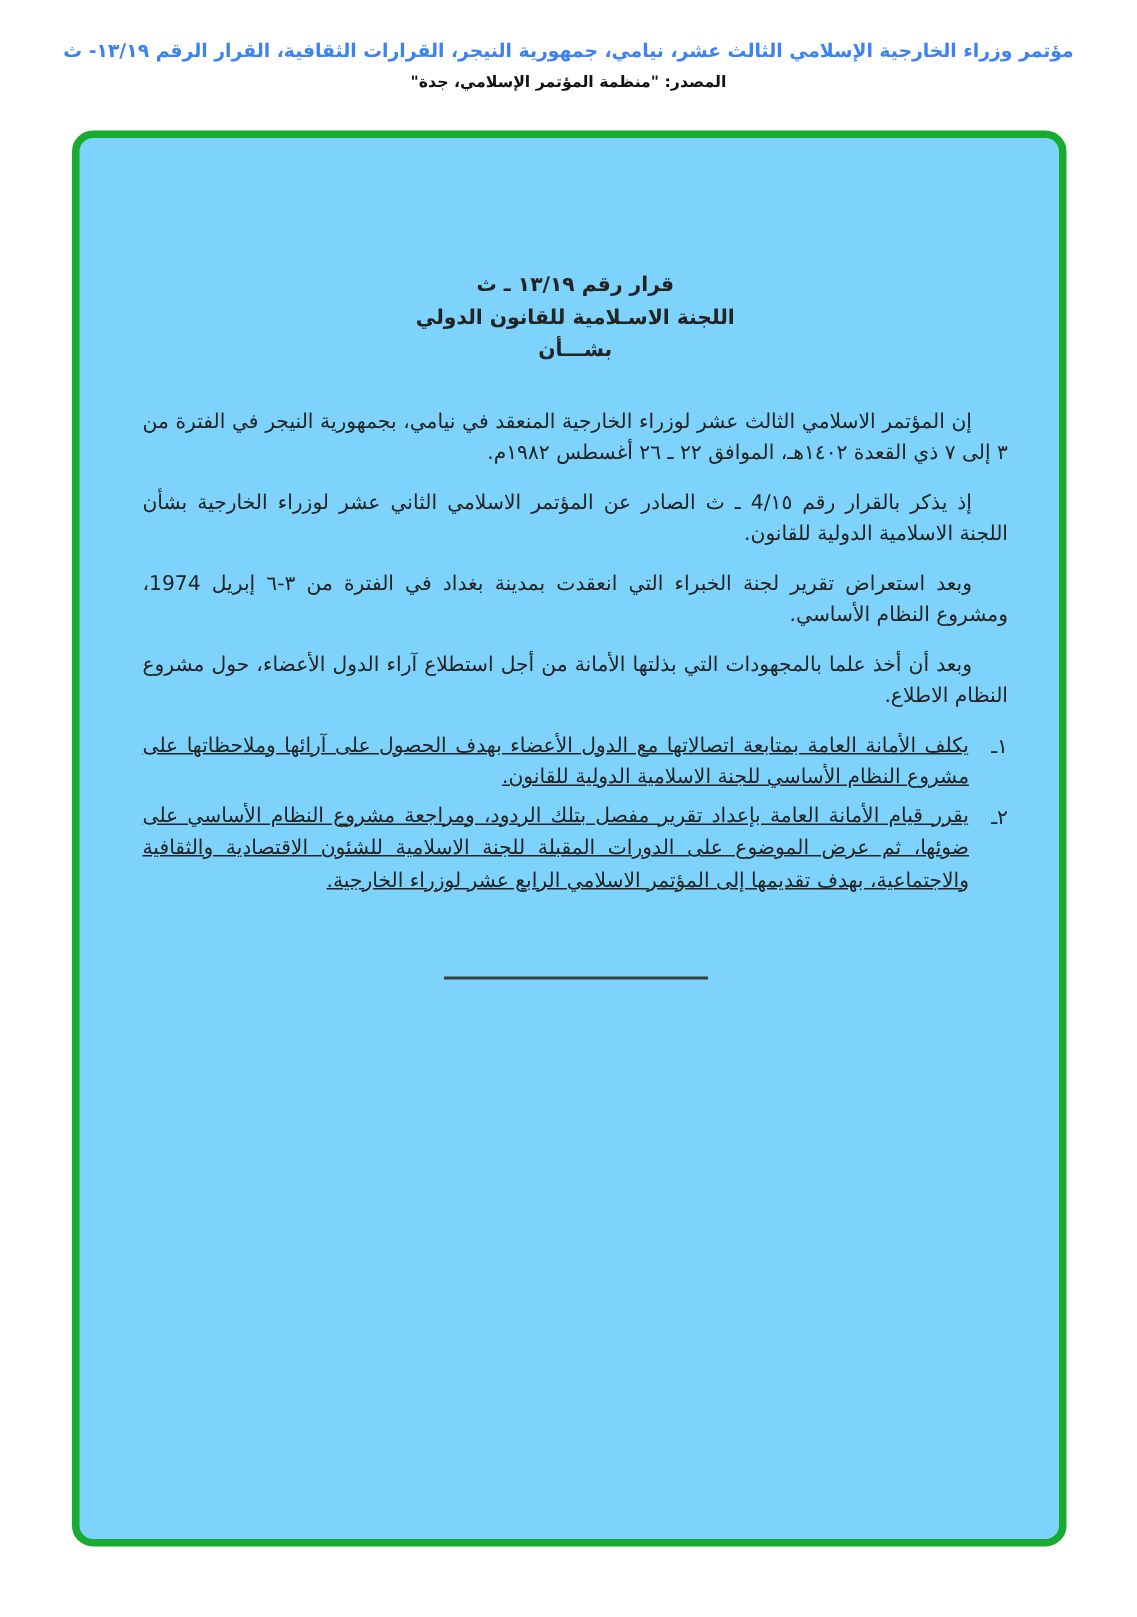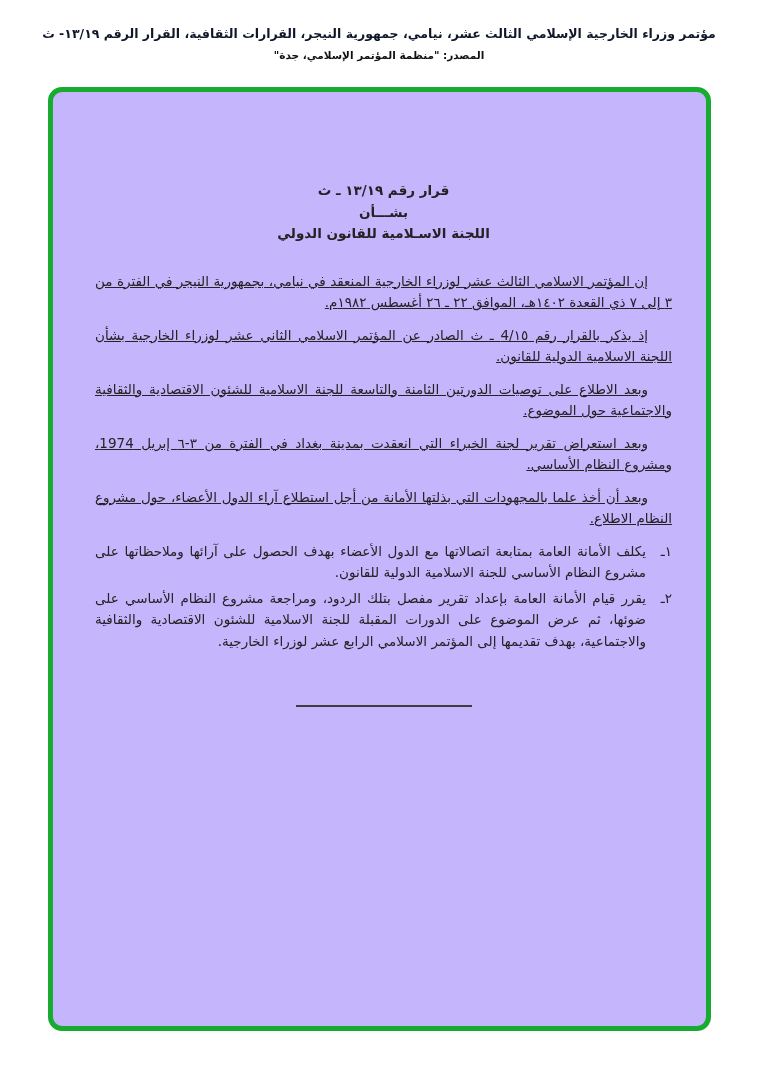--- a/index.html
+++ b/index.html
@@ -18,38 +18,38 @@
     top: 26px;
     left: 0;
     width: 100%;
     text-align: center;
     direction: rtl;
     font-weight: bold;
   }
   .hdr-line1 {
     font-size: 12.5px;
     letter-spacing: 0;
-    color: #0f172a;
+    color: #3b82f6;
   }
   .hdr-line2 {
     margin-top: 8px;
     font-size: 10.5px;
     color: #111111;
   }
   
   .frame {
     position: absolute;
     left: 48px;
     top: 87px;
     width: 663px;
     height: 944px;
     box-sizing: border-box;
     border: 5px solid #17ab2f;
     border-radius: 14px;
-    background: #c4b5fd;
+    background: #7dd3fc;
   }
   
   .doc {
     position: absolute;
     top: 0;
     right: 0;
     box-sizing: border-box;
     width: 100%;
     padding: 88px 34px 0 42px;
     direction: rtl;
@@ -60,34 +60,33 @@
   }
   .doc-title {
     text-align: center;
     font-weight: bold;
     margin-bottom: 26px;
   }
   .doc-title div { margin: 0; }
   .doc p {
     margin: 0 0 11px 0;
     text-indent: 24px;
-    text-decoration: underline;
   }
   .res-list { margin-top: 2px; }
   .res-item {
     display: flex;
     direction: rtl;
     margin-bottom: 4px;
   }
   .res-num {
     flex: 0 0 26px;
     white-space: nowrap;
     font-family: Liberation Serif, serif;
   }
-  .res-text { flex: 1 1 auto; text-align: justify; }
+  .res-text { flex: 1 1 auto; text-align: justify; text-decoration: underline; }
   .divider {
     width: 176px;
     height: 2px;
     background: #3d3d3d;
     margin: 53px auto 0 auto;
   }
 </style>
 </head>
 <body>
 
@@ -96,27 +95,26 @@
   <div class="hdr">
     <div class="hdr-line1">مؤتمر وزراء الخارجية الإسلامي الثالث عشر، نيامي، جمهورية النيجر، القرارات الثقافية، القرار الرقم ١٣/١٩- ث</div>
     <div class="hdr-line2">المصدر:  "منظمة المؤتمر الإسلامي، جدة"</div>
   </div>
 
   <div class="frame">
     <div class="doc">
 
       <div class="doc-title">
         <div>قرار رقم ١٣/١٩ ـ ث</div>
+        <div>اللجنة الاسـلامية للقانون الدولي</div>
         <div>بشـــأن</div>
-        <div>اللجنة الاسـلامية للقانون الدولي</div>
       </div>
 
       <p>إن المؤتمر الاسلامي الثالث عشر لوزراء الخارجية المنعقد في نيامي، بجمهورية النيجر في الفترة من ٣ إلى ٧ ذي القعدة ١٤٠٢هـ، الموافق ٢٢ ـ ٢٦ أغسطس ١٩٨٢م.</p>
       <p>إذ يذكر بالقرار رقم 4/١٥ ـ ث الصادر عن المؤتمر الاسلامي الثاني عشر لوزراء الخارجية بشأن اللجنة الاسلامية الدولية للقانون.</p>
-      <p>وبعد الاطلاع على توصيات الدورتين الثامنة والتاسعة للجنة الاسلامية للشئون الاقتصادية والثقافية والاجتماعية حول الموضوع.</p>
       <p>وبعد استعراض تقرير لجنة الخبراء التي انعقدت بمدينة بغداد في الفترة من ٣-٦ إبريل 1974، ومشروع النظام الأساسي.</p>
       <p>وبعد أن أخذ علما بالمجهودات التي بذلتها الأمانة من أجل استطلاع آراء الدول الأعضاء، حول مشروع النظام الاطلاع.</p>
 
       <div class="res-list">
         <div class="res-item">
           <span class="res-num">١ـ</span>
           <span class="res-text">يكلف الأمانة العامة بمتابعة اتصالاتها مع الدول الأعضاء بهدف الحصول على آرائها وملاحظاتها على مشروع النظام الأساسي للجنة الاسلامية الدولية للقانون.</span>
         </div>
         <div class="res-item">
           <span class="res-num">٢ـ</span>

